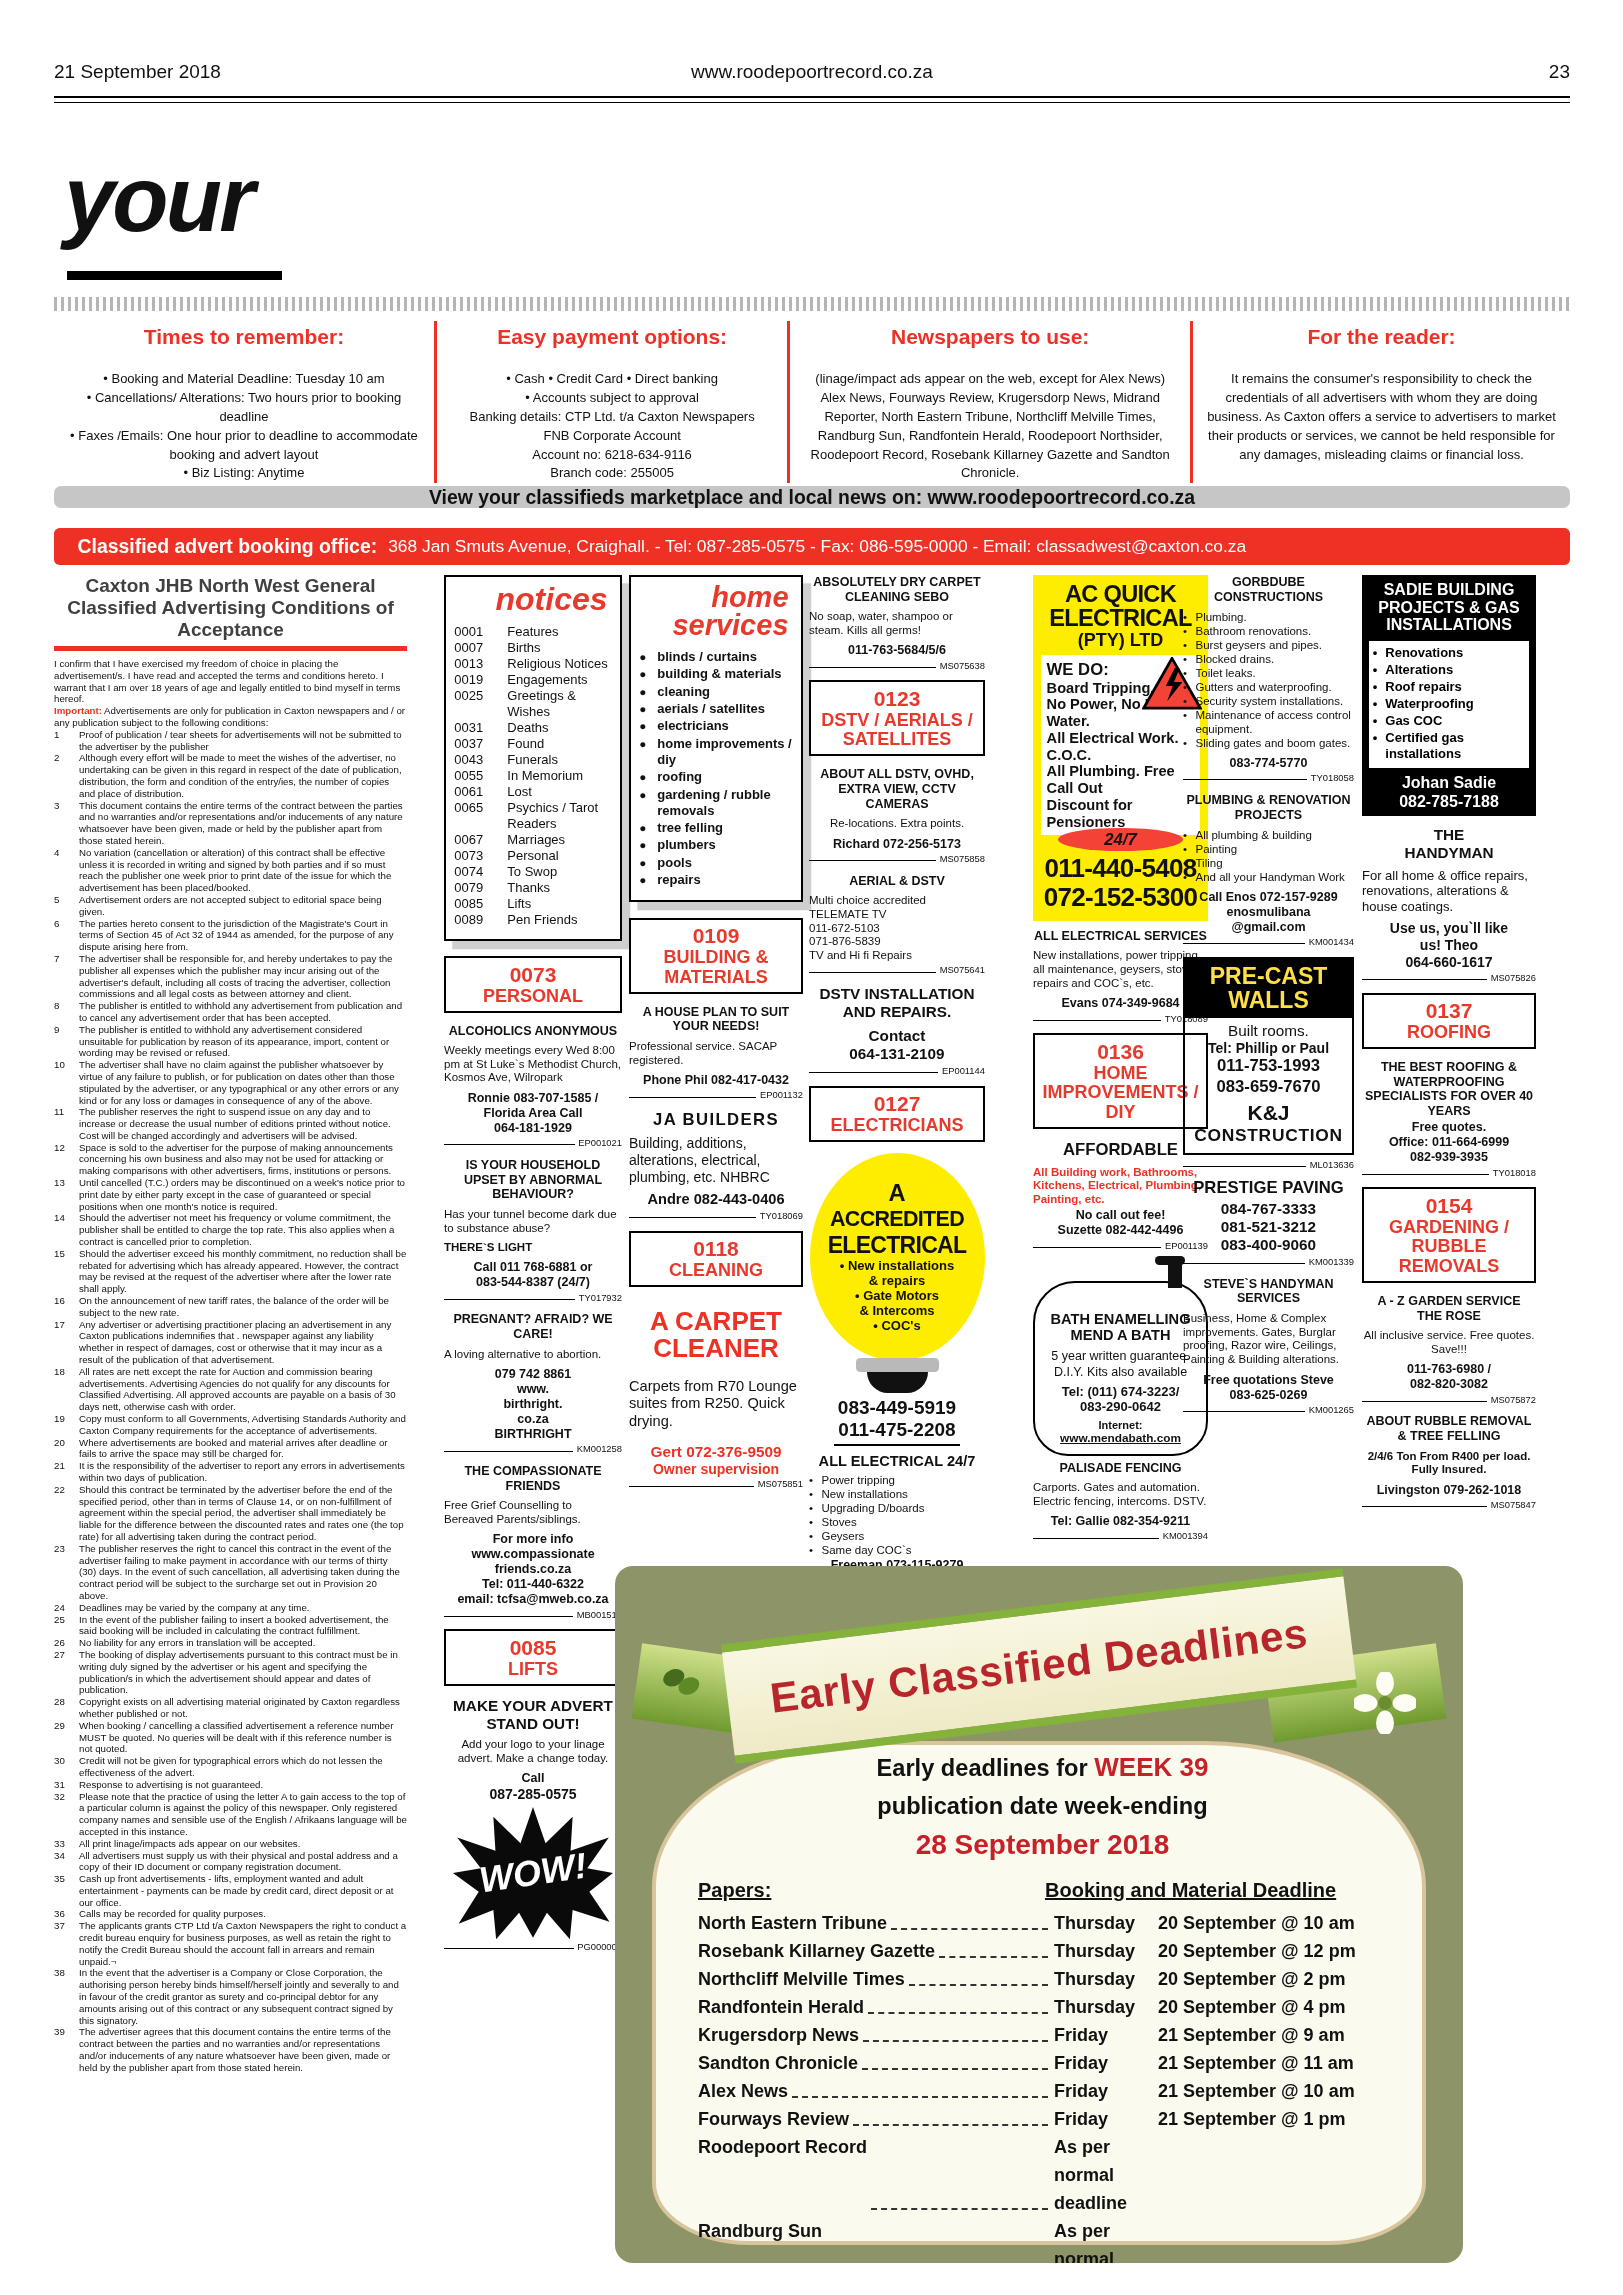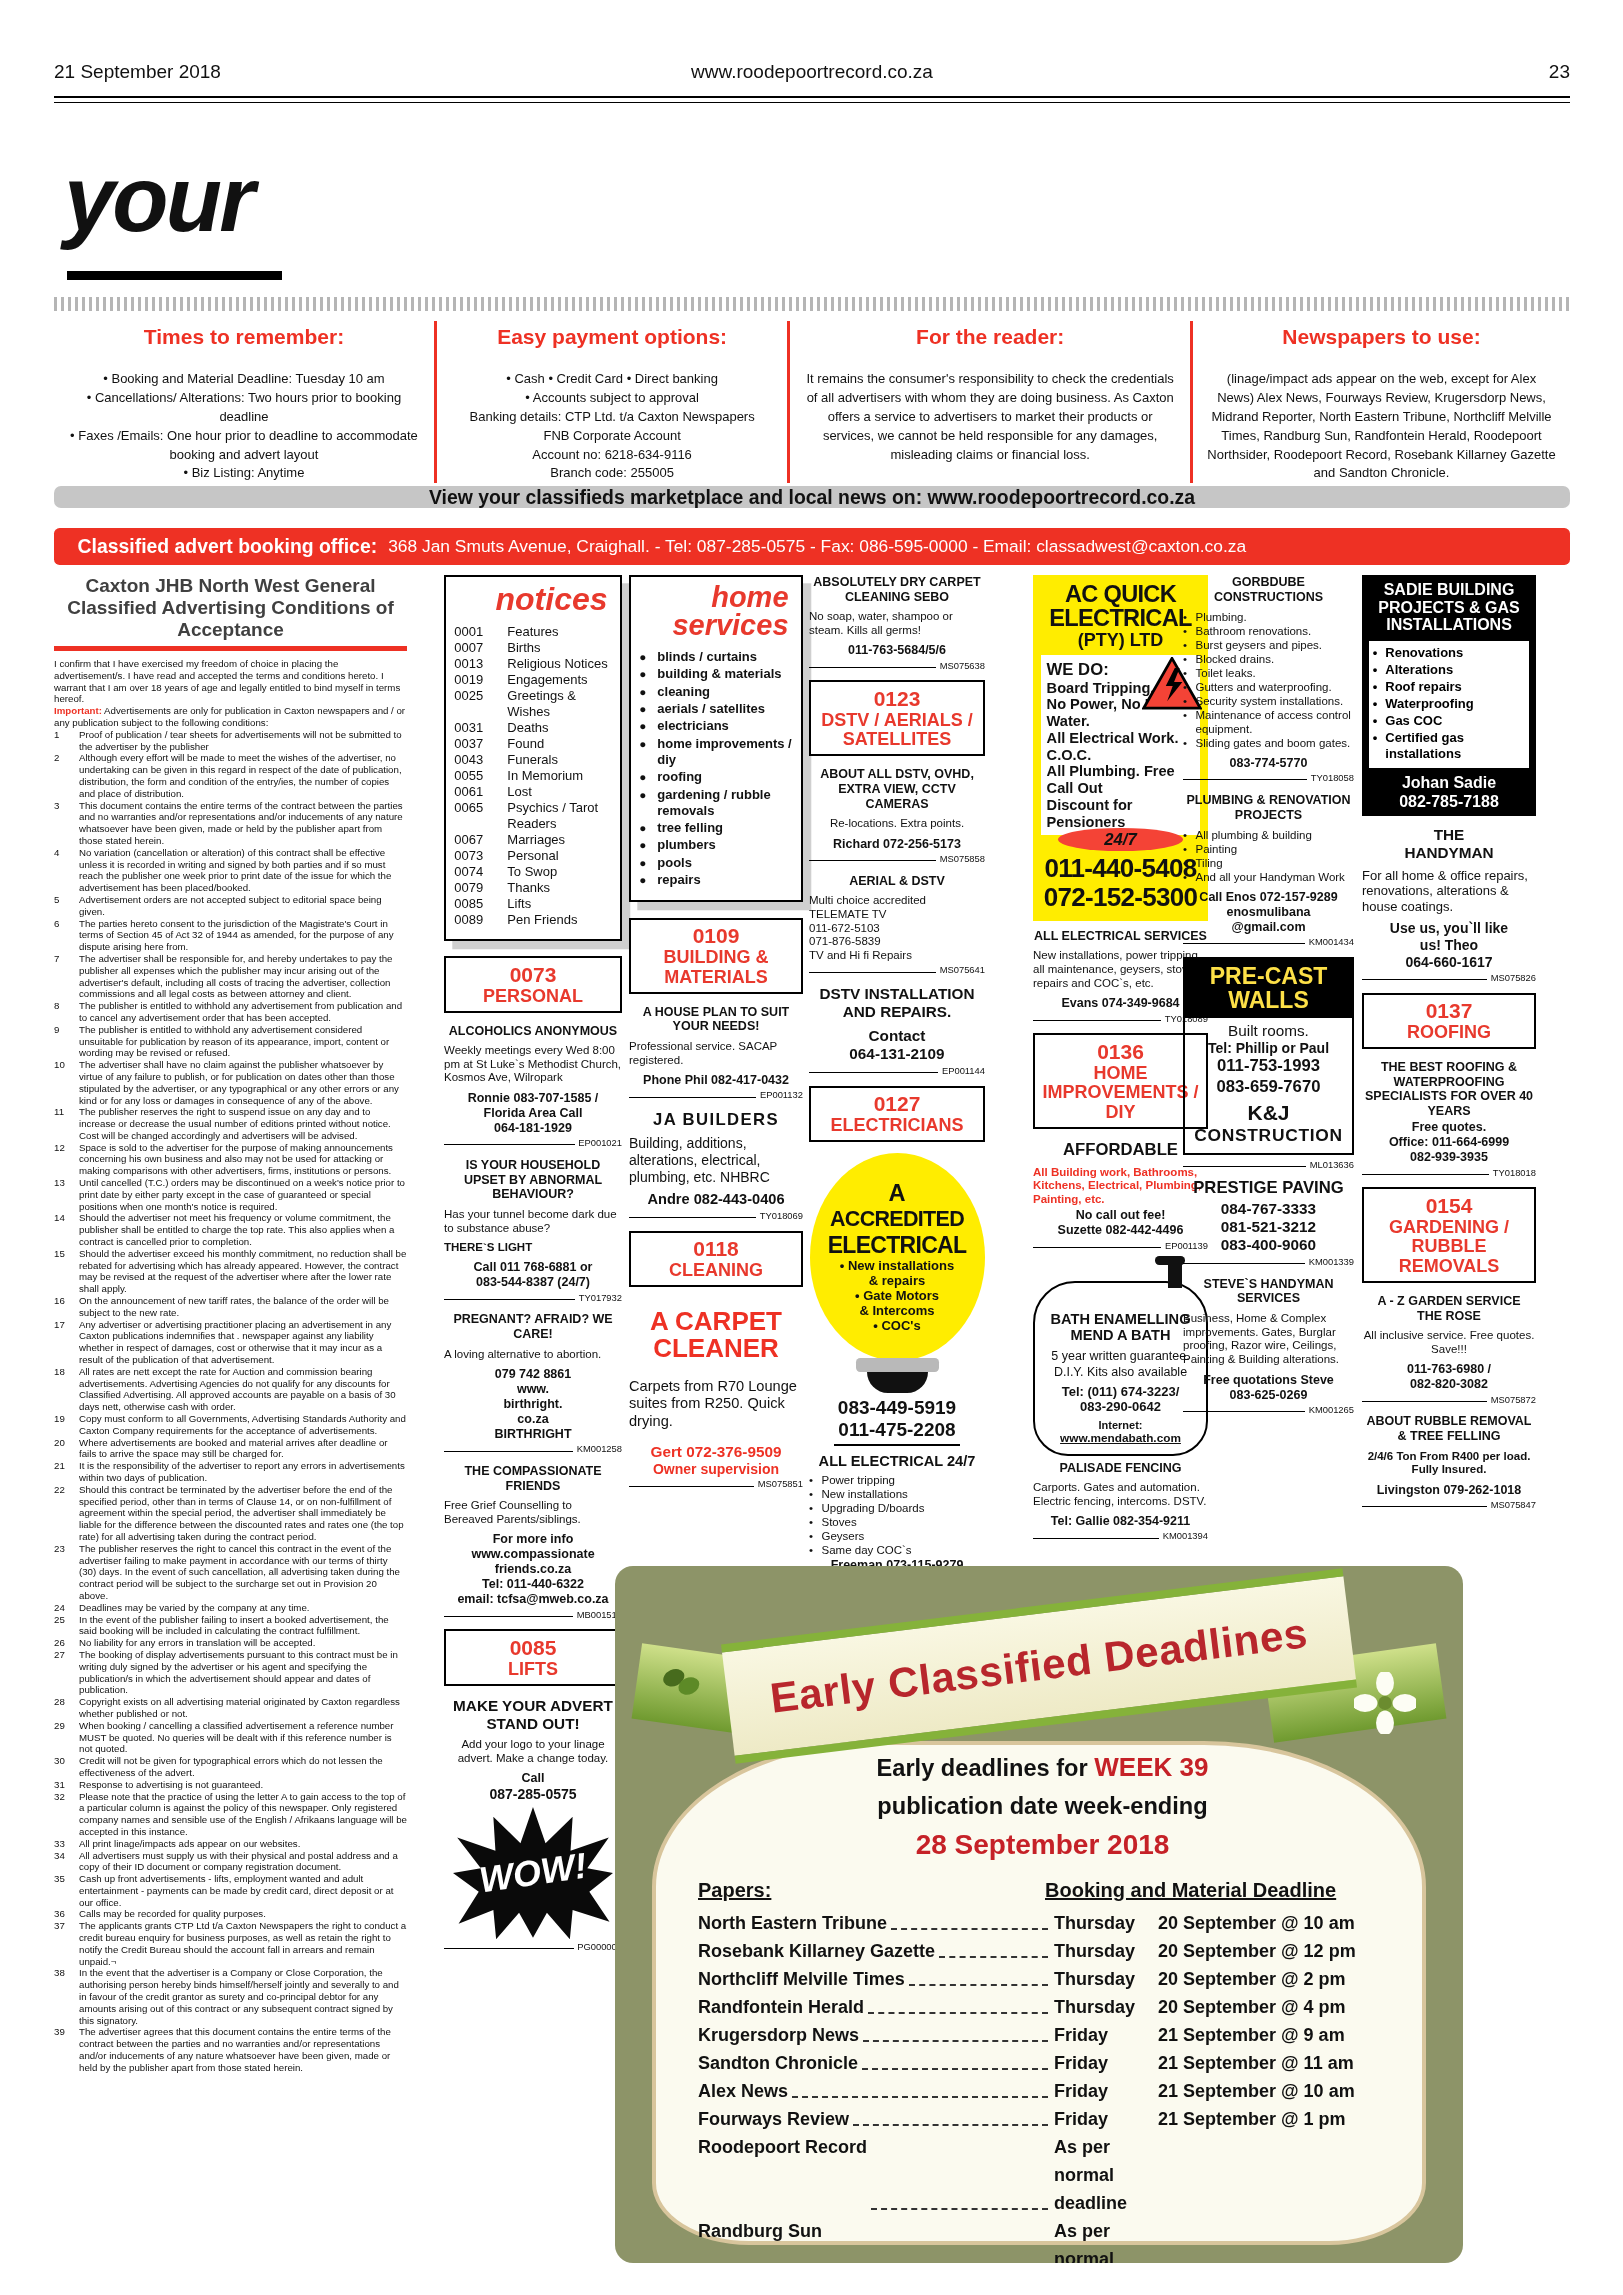--- a/index.html
+++ b/index.html
@@ -195,26 +195,26 @@
       <div class="itxt">
           <div>• Cash • Credit Card • Direct banking</div>
           <div>• Accounts subject to approval</div>
           <div>Banking details: CTP Ltd. t/a Caxton Newspapers</div>
           <div>FNB Corporate Account</div>
           <div>Account no: 6218-634-9116</div>
           <div>Branch code: 255005</div>
         </div>
     </div>
     <div class="icol">
+      <h3>Newspapers to use:</h3>
+      <div class="itxt">(linage/impact ads appear on the web, except for Alex News) Alex News, Fourways Review, Krugersdorp News, Midrand Reporter, North Eastern Tribune, Northcliff Melville Times, Randburg Sun, Randfontein Herald, Roodepoort Northsider, Roodepoort Record, Rosebank Killarney Gazette and Sandton Chronicle.</div>
+    </div>
+    <div class="icol">
       <h3>For the reader:</h3>
       <div class="itxt">It remains the consumer's responsibility to check the credentials of all advertisers with whom they are doing business. As Caxton offers a service to advertisers to market their products or services, we cannot be held responsible for any damages, misleading claims or financial loss.</div>
-    </div>
-    <div class="icol">
-      <h3>Newspapers to use:</h3>
-      <div class="itxt">(linage/impact ads appear on the web, except for Alex News) Alex News, Fourways Review, Krugersdorp News, Midrand Reporter, North Eastern Tribune, Northcliff Melville Times, Randburg Sun, Randfontein Herald, Roodepoort Northsider, Roodepoort Record, Rosebank Killarney Gazette and Sandton Chronicle.</div>
     </div>
   </div>
 
   <div class="gbar">View your classifieds marketplace and local news on: www.roodepoortrecord.co.za</div>
   <div class="rbar">
     <b>Classified advert booking office:</b>
     <span>368 Jan Smuts Avenue, Craighall. - Tel: 087-285-0575 - Fax: 086-595-0000 - Email: classadwest@caxton.co.za</span>
   </div>
 
   <div class="col" id="cond">

